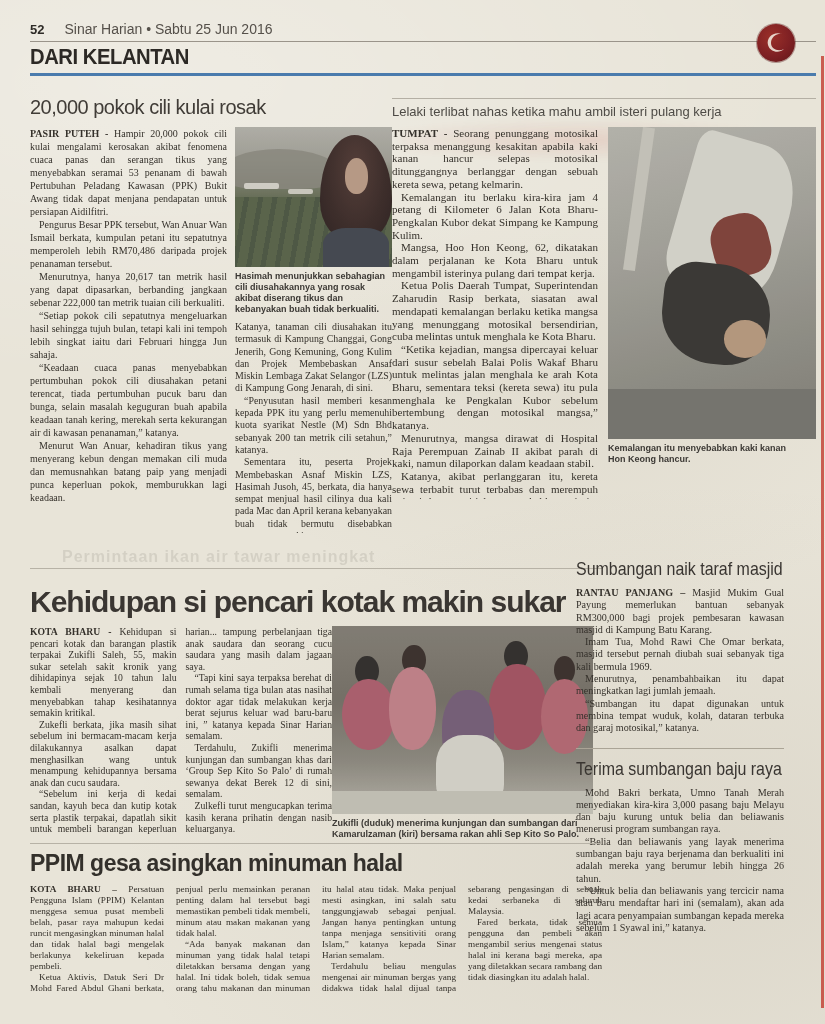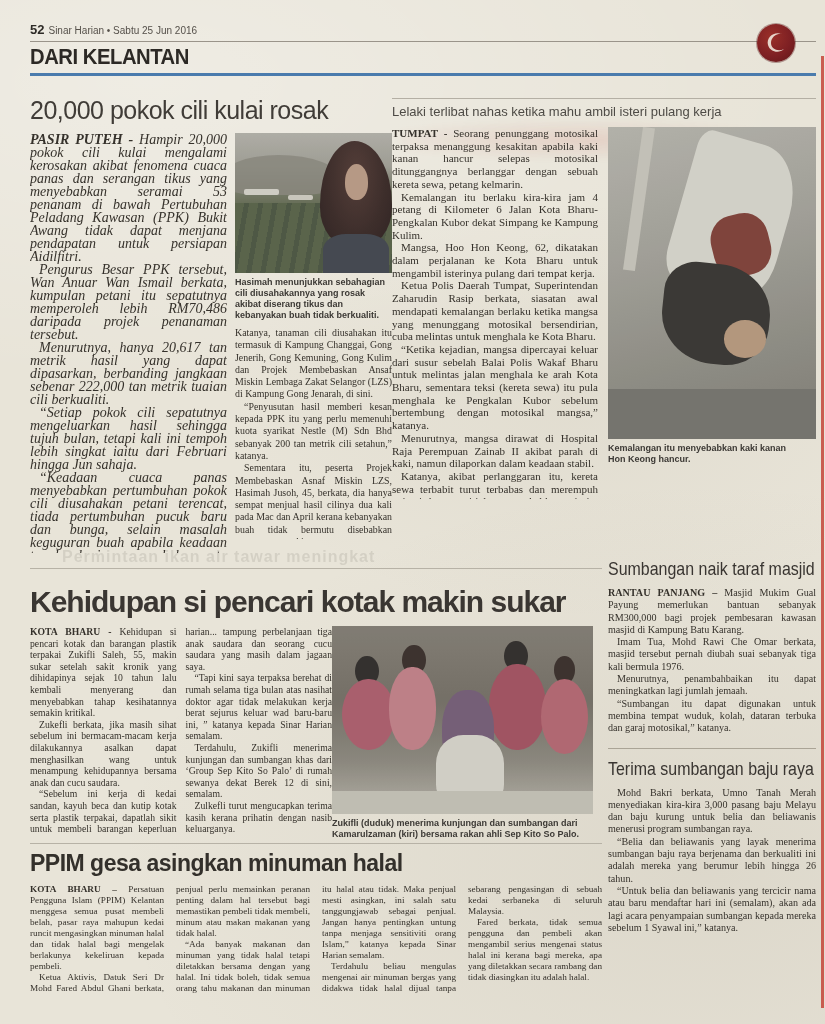--- a/index.html
+++ b/index.html
@@ -6,45 +6,45 @@
   .page{position:relative;width:825px;height:1024px;margin:0 auto;overflow:hidden;
     background:
       radial-gradient(1100px 500px at 18% 8%, rgba(255,255,255,.30), transparent 60%),
       radial-gradient(900px 600px at 85% 85%, rgba(120,108,86,.10), transparent 65%),
       radial-gradient(500px 300px at 70% 40%, rgba(140,128,104,.07), transparent 70%),
       #e8e4d8;
     font-family:"Liberation Serif", serif; color:#35312b;}
   
   .topbar{position:absolute;left:30px;top:20px;width:786px;border-bottom:1px solid #9a948a;
     padding-bottom:3px;font-family:"Liberation Sans",sans-serif;}
-  .pagenum{font-weight:bold;font-size:13px;color:#2e2b27;margin-right:4px;}
-  .masthead{font-size:10px;color:#55504a;}
+  .pagenum{font-weight:bold;font-size:13px;color:#2e2b27;margin-right:20px;}
+  .masthead{font-size:14px;color:#55504a;}
   .logo{position:absolute;left:757px;top:24px;width:38px;height:38px;border-radius:50%;
     background:radial-gradient(circle at 38% 34%, #9a3029 0%, #7e2023 55%, #5f1719 100%);
     box-shadow:0 0 0 1px rgba(90,30,30,.4);}
   .logo svg{position:absolute;left:5px;top:5px;}
   .section-title{position:absolute;left:30px;top:44px;font-family:"Liberation Sans",sans-serif;
     font-weight:bold;font-size:22px;letter-spacing:-.5px;color:#2c2925;
     transform:scaleX(.92);transform-origin:left;}
   .blue-rule{position:absolute;left:30px;top:73px;width:786px;height:3px;background:#4a7bad;}
   .edge-strip{position:absolute;right:1px;top:56px;width:3px;height:952px;background:#c23b2e;opacity:.8;}
   
   .body-text p{margin:0;text-indent:9px;text-align:justify;}
   .body-text p.first{text-indent:0;}
   .dl{font-weight:bold;}
   .caption{font-family:"Liberation Sans",sans-serif;font-weight:bold;font-size:9px;
     line-height:11px;color:#3c3935;margin-top:4px;text-align:left;}
   .photo{position:relative;overflow:hidden;background:#999;filter:saturate(.75) contrast(.92);}
   .photo *{position:absolute;}
   
   .artA{position:absolute;left:30px;top:96px;width:362px;}
   .artA h1{margin:0 0 8px 0;font-family:"Liberation Sans",sans-serif;font-weight:normal;
-    font-size:25px;letter-spacing:-.5px;color:#403c37;}
+    font-size:20px;letter-spacing:-.5px;color:#403c37;}
   .artA .row{display:flex;gap:8px;}
-  .artA .c1{width:197px;height:420px;overflow:hidden;font-size:14px;line-height:13px;font-style:italic;}
+  .artA .c1{width:197px;height:420px;overflow:hidden;font-size:10px;line-height:13px;}
   .artA .c2{width:157px;}
   .artA .c2 .txt{height:212px;overflow:hidden;font-size:9.9px;line-height:12.3px;margin-top:6px;}
   .photo1{width:157px;height:140px;}
   .p1-hill{left:-8%;top:16%;width:75%;height:28%;background:#8b887a;border-radius:55% 60% 40% 40%/65% 70% 30% 30%;opacity:.85;}
   .p1-roof1{left:6%;top:40%;width:22%;height:6px;background:#d6d3c6;border-radius:2px;}
   .p1-roof2{left:34%;top:44%;width:16%;height:5px;background:#cfccbe;border-radius:2px;}
   .p1-rows{left:0;bottom:0;width:100%;height:50%;background:repeating-linear-gradient(100deg,#55633f 0 9px,#47563a 9px 14px);}
   .p1-scarf{right:0;top:6%;width:46%;height:76%;background:radial-gradient(ellipse at 50% 32%,#573630 0%,#3c2622 58%,#2c1c1a 100%);border-radius:48% 52% 45% 45%/60% 60% 38% 38%;}
   .p1-face{right:15%;top:22%;width:15%;height:26%;background:#c49a7c;border-radius:50% 50% 46% 46%;}
   .p1-body{right:2%;bottom:-4%;width:42%;height:32%;background:#3e4450;border-radius:35% 35% 10% 10%;}
@@ -85,21 +85,21 @@
   .p3-b3{left:60%;top:20%;width:22%;height:46%;background:#b84a5e;border-radius:48%;}
   .p3-b4{left:80%;top:28%;width:18%;height:40%;background:#c9606f;border-radius:50%;}
   .p3-h1{left:9%;top:16%;width:9%;height:16%;background:#2f2a27;border-radius:50%;}
   .p3-h2{left:27%;top:10%;width:9%;height:16%;background:#3a2c26;border-radius:50%;}
   .p3-h3{left:66%;top:8%;width:9%;height:16%;background:#2f2a27;border-radius:50%;}
   .p3-h4{left:85%;top:16%;width:8%;height:15%;background:#3a2c26;border-radius:50%;}
   .p3-center{left:42%;top:34%;width:20%;height:44%;background:#7a5a7d;border-radius:45%;}
   .p3-white{left:40%;top:58%;width:26%;height:38%;background:#d8d5c8;border-radius:40% 40% 30% 30%;}
   .p3-floor{left:0;bottom:0;width:100%;height:12%;background:#c6c2b2;}
   
-  .artD{position:absolute;left:608px;top:558px;width:208px;}
+  .artD{position:absolute;left:576px;top:558px;width:208px;}
   .artD .hd{font-family:"Liberation Sans",sans-serif;font-size:19px;color:#393531;
     transform:scaleX(.84);transform-origin:left;white-space:nowrap;}
   .artD .body-text{margin-top:7px;font-size:10.1px;line-height:12.3px;}
   .artD .sub2{margin-top:13px;border-top:1px solid #aaa496;padding-top:9px;}
   
   .artE{position:absolute;left:30px;top:843px;width:572px;border-top:1px solid #b7b2a6;padding-top:6px;}
   .artE h1{margin:0;font-family:"Liberation Sans",sans-serif;font-weight:bold;font-size:23px;
     letter-spacing:-.5px;color:#33302b;}
   .artE .cols{margin-top:7px;height:134px;overflow:hidden;column-count:4;column-gap:12px;
     font-size:9.2px;line-height:11px;}
@@ -209,21 +209,21 @@
         <div class="caption">Zukifli (duduk) menerima kunjungan dan sumbangan dari Kamarulzaman (kiri) bersama rakan ahli Sep Kito So Palo.</div>
       </div>
     </div>
   </section>
 
   <section class="artD">
     <div>
       <div class="hd">Sumbangan naik taraf masjid</div>
       <div class="body-text">
         <p class="first"><b class="dl">RANTAU PANJANG –</b> <span>Masjid Mukim Gual Payung memerlukan bantuan sebanyak RM300,000 bagi projek pembesaran kawasan masjid di Kampung Batu Karang.</span></p>
-        <p>Imam Tua, Mohd Rawi Che Omar berkata, masjid tersebut pernah diubah suai sebanyak tiga kali bermula 1976.</p>
+        <p>Imam Tua, Mohd Rawi Che Omar berkata, masjid tersebut pernah diubah suai sebanyak tiga kali bermula 1969.</p>
         <p>Menurutnya, penambahbaikan itu dapat meningkatkan lagi jumlah jemaah.</p>
         <p>“Sumbangan itu dapat digunakan untuk membina tempat wuduk, kolah, dataran terbuka dan garaj motosikal,” katanya.</p>
       </div>
     </div>
     <div class="sub2">
       <div class="hd">Terima sumbangan baju raya</div>
       <div class="body-text">
         <p>Mohd Bakri berkata, Umno Tanah Merah menyediakan kira-kira 3,000 pasang baju Melayu dan baju kurung untuk belia dan beliawanis menerusi program sumbangan raya.</p>
         <p>“Belia dan beliawanis yang layak menerima sumbangan baju raya berjenama dan berkualiti ini adalah mereka yang berumur lebih hingga 26 tahun.</p>
         <p>“Untuk belia dan beliawanis yang tercicir nama atau baru mendaftar hari ini (semalam), akan ada lagi acara penyampaian sumbangan kepada mereka sebelum 1 Syawal ini,” katanya.</p>

